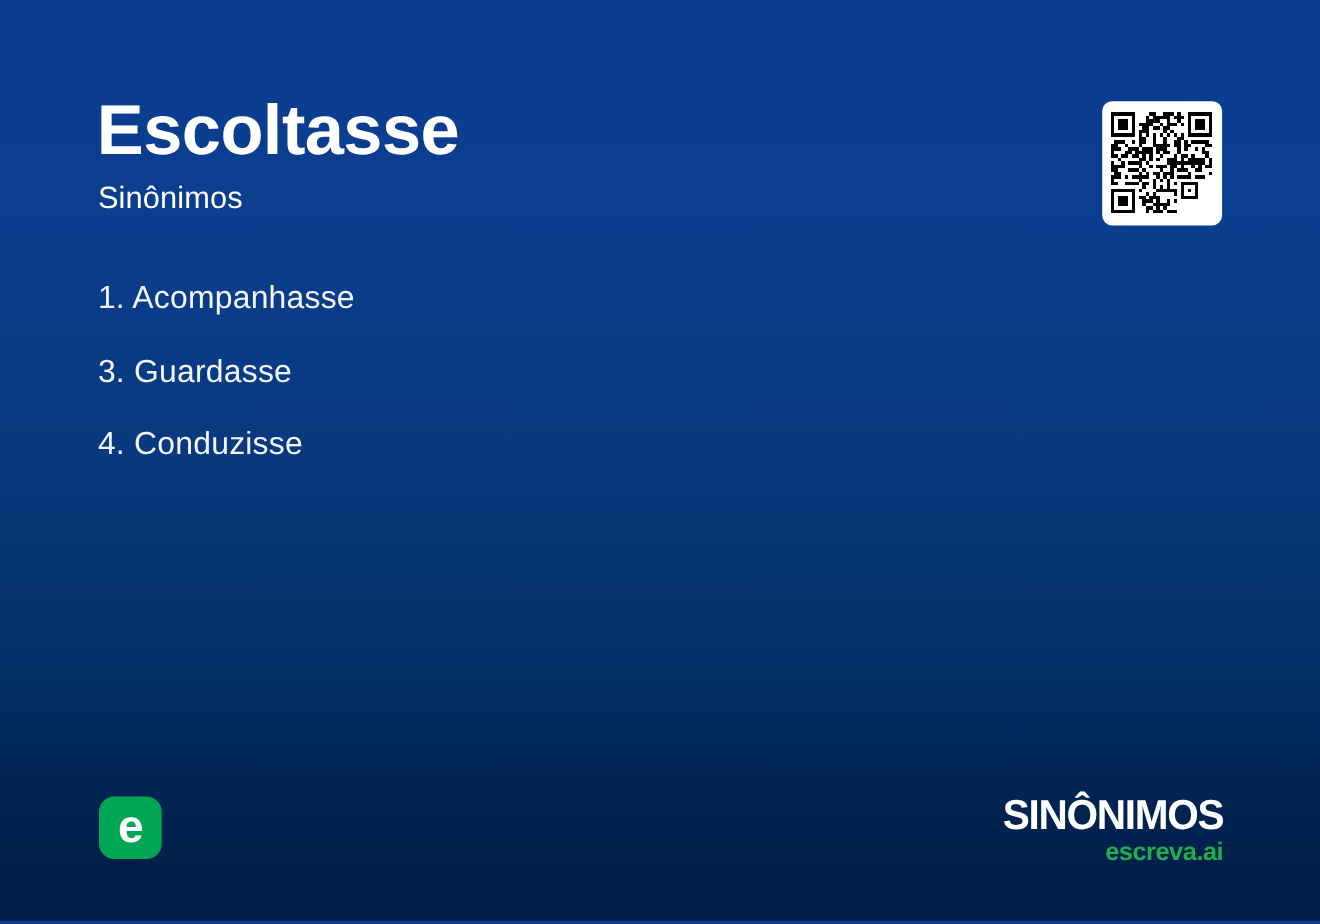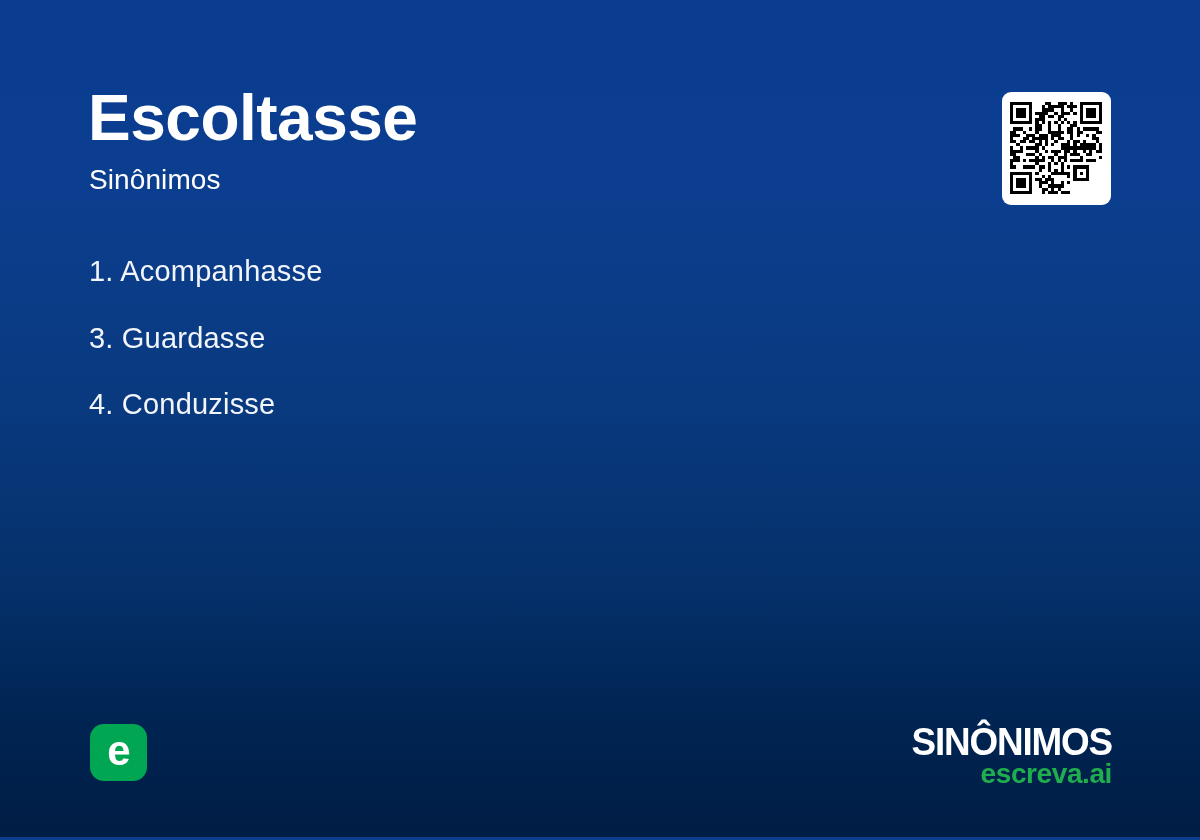--- a/index.html
+++ b/index.html
@@ -133,21 +133,21 @@
     font-weight: 700;
     color: #ffffff;
     letter-spacing: -1.2px;
     font-stretch: condensed;
     transform: scaleX(0.97);
     transform-origin: right center;
     white-space: nowrap;
   }
   .footer-logo-sub {
     display: block;
-    font-size: 28px;
+    font-size: 23px;
     line-height: 22px;
     font-weight: 700;
     color: #1fae4d;
     letter-spacing: -0.4px;
     margin-top: 1px;
     white-space: nowrap;
   }
 </style>
 </head>
 <body>

